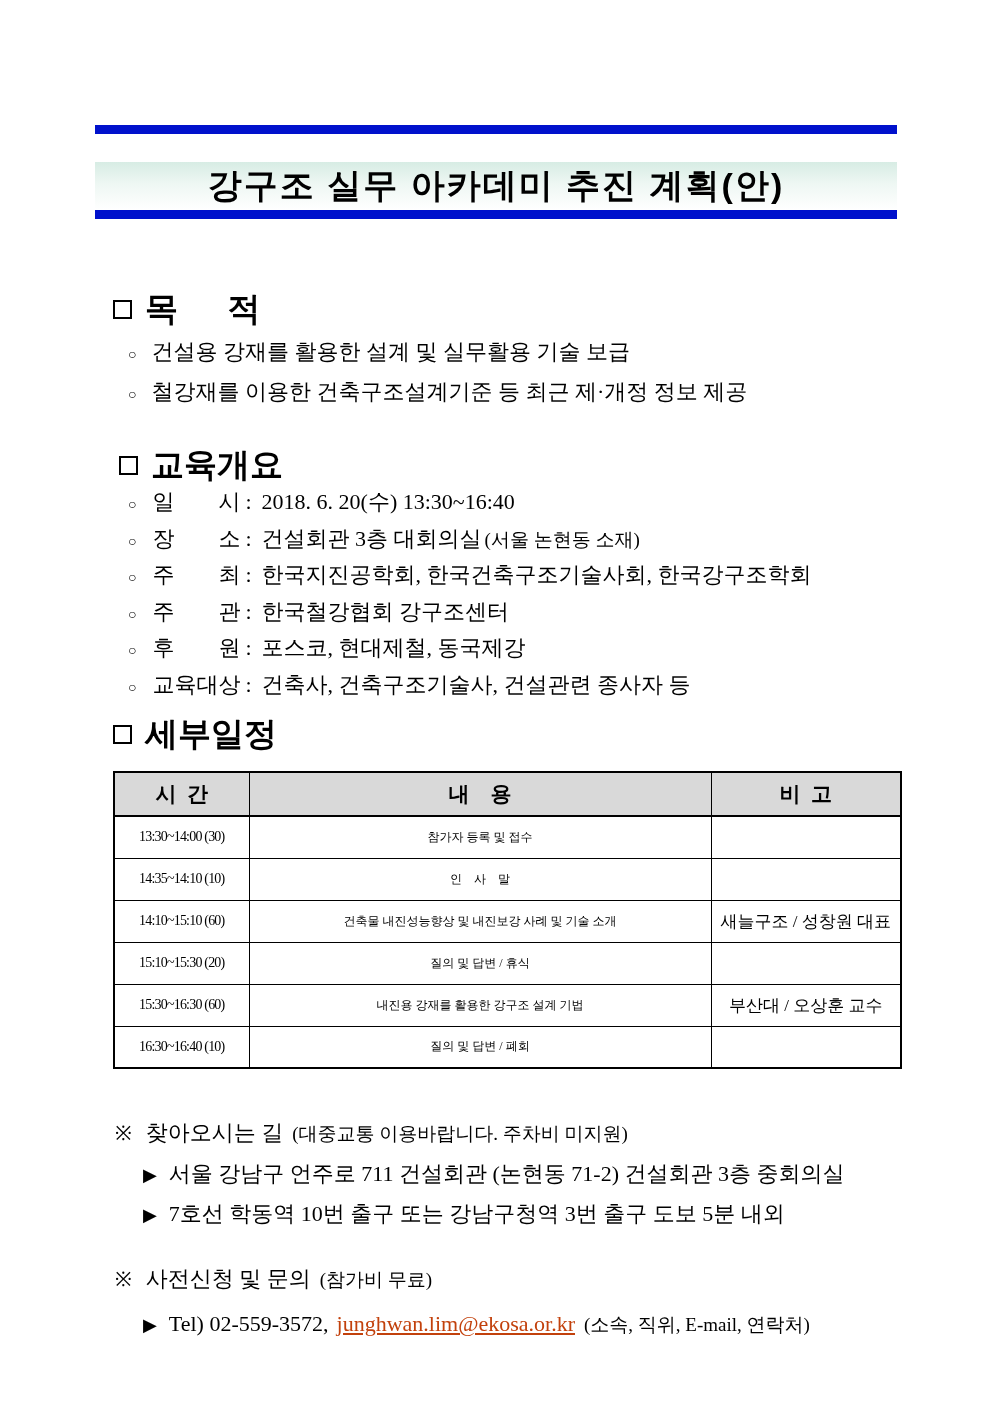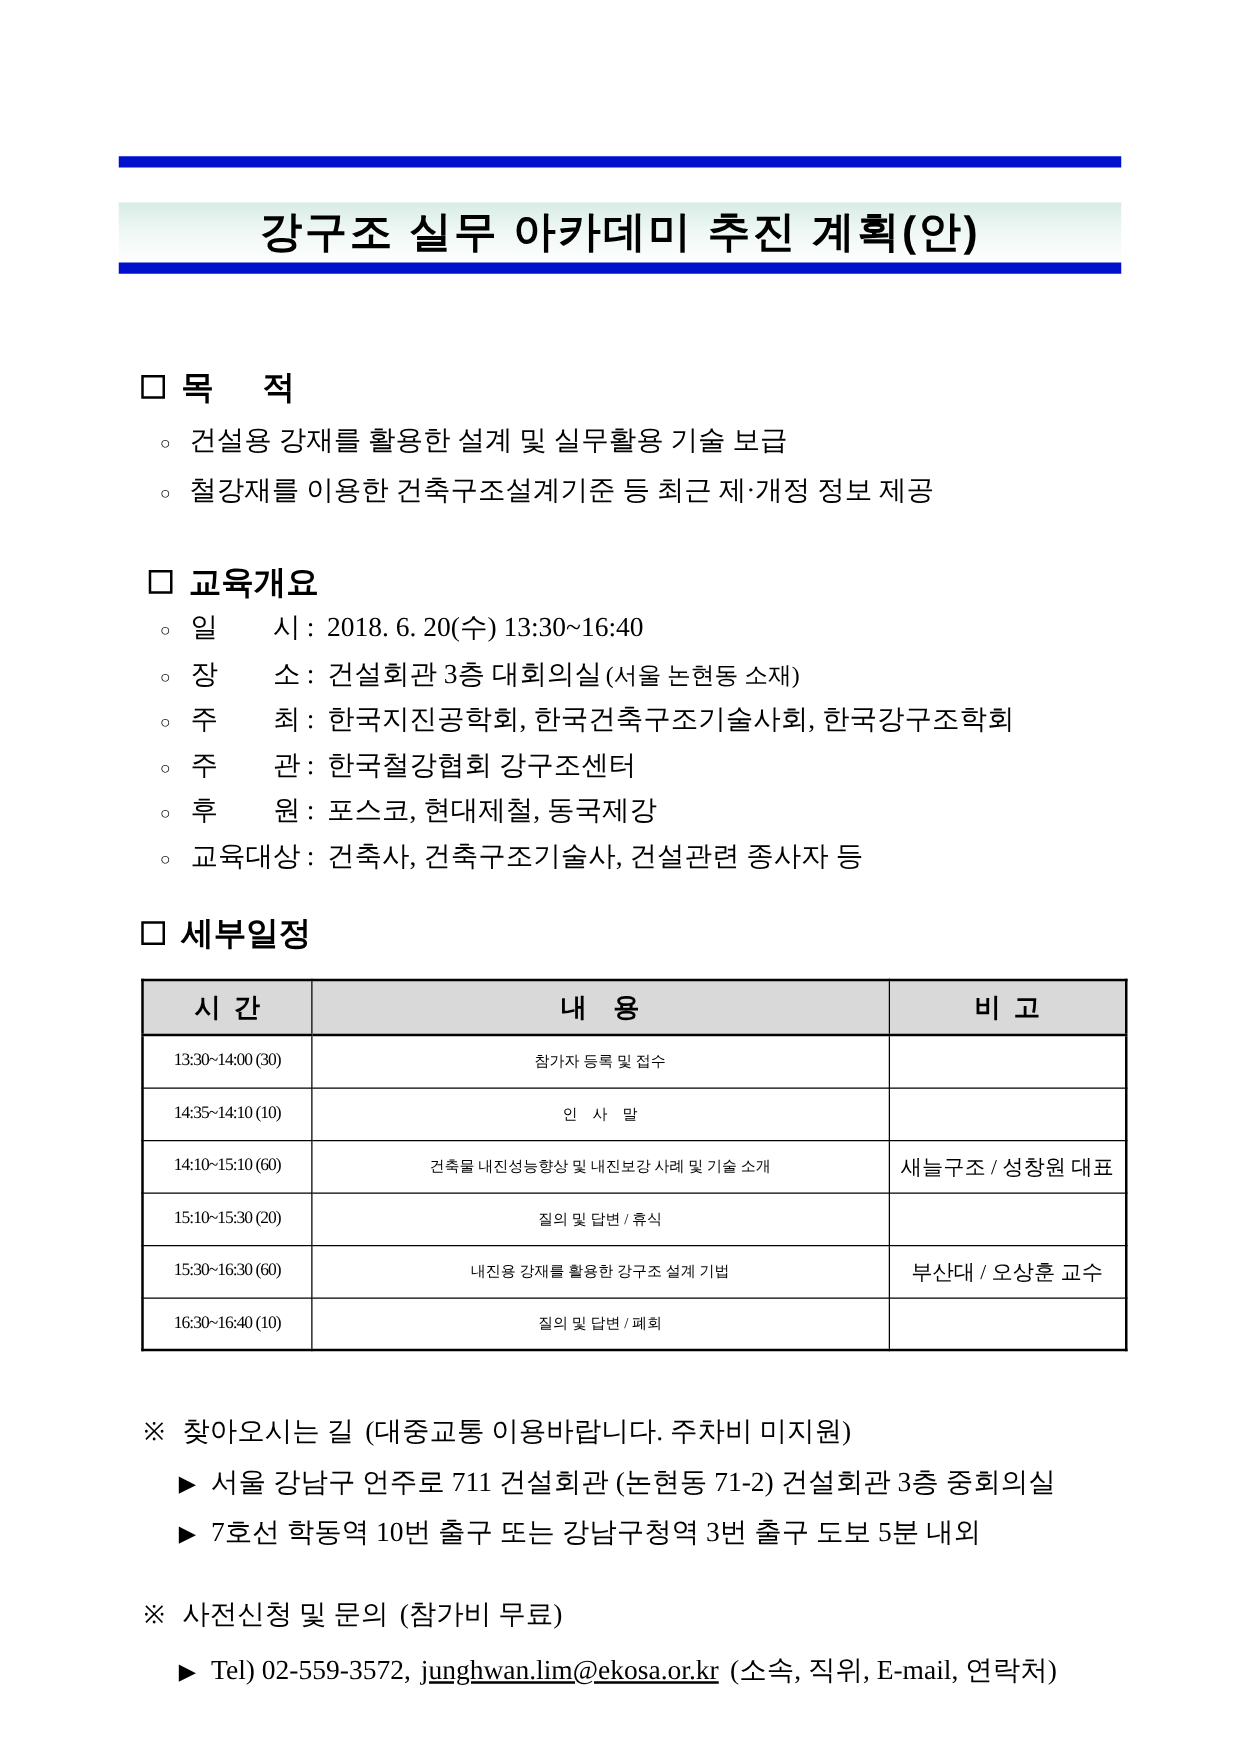--- a/index.html
+++ b/index.html
@@ -34,32 +34,32 @@
     white-space: nowrap;
   }
 
   
   .sec-heading {
     display: flex; align-items: center;
     margin-left: 18px;
     height: 30px;
     font-family: "Liberation Sans", "DejaVu Sans", sans-serif;
     font-weight: bold;
-    font-size: 26px;
+    font-size: 33px;
     line-height: 30px;
   }
   .sq-icon {
     width: 19px; height: 19px;
     border: 2px solid #000;
     margin-right: 13px;
     flex: 0 0 auto;
   }
   .heading-purpose { margin-top: 75px; }
   .heading-overview { margin-top: 38px; margin-left: 24px; }
-  .heading-schedule { margin-top: 28px; }
+  .heading-schedule { margin-top: 16px; }
 
   
   .purpose-list { margin-top: 8px; }
   .bullet-row {
     display: flex; align-items: baseline;
     margin-left: 33px;
     height: 40px; line-height: 40px;
     font-size: 22px;
     white-space: nowrap;
   }
@@ -117,32 +117,32 @@
   .note-heading {
     display: flex; align-items: baseline;
     margin-left: 20px;
     height: 30px; line-height: 30px;
     font-size: 22px;
     white-space: nowrap;
   }
   .directions-heading { margin-top: 49px; }
   .contact-heading { margin-top: 30px; }
   .ref-mark { margin-right: 14px; font-size: 20px; flex: 0 0 auto; }
-  .small-note { font-size: 22px; margin-left: 9px; }
+  .small-note { font-size: 19px; margin-left: 9px; }
   .sub-line {
     display: flex; align-items: baseline;
     margin-left: 48px;
     height: 40px; line-height: 40px;
     font-size: 22px;
     white-space: nowrap;
   }
   .sub-line.first { margin-top: 6px; }
   .arrow-mark { margin-right: 12px; font-size: 18px; flex: 0 0 auto; }
   .contact-tel-line { margin-top: 8px; height: 44px; line-height: 44px; }
-  .email-link { color: #000000; }
+  .email-link { color: #c2410c; }
   .tel-text { margin-right: 8px; }
 </style>
 </head>
 <body>
 
 <div class="page">
 
   <div class="banner">
     <div class="banner-bar"></div>
     <div class="banner-body">

